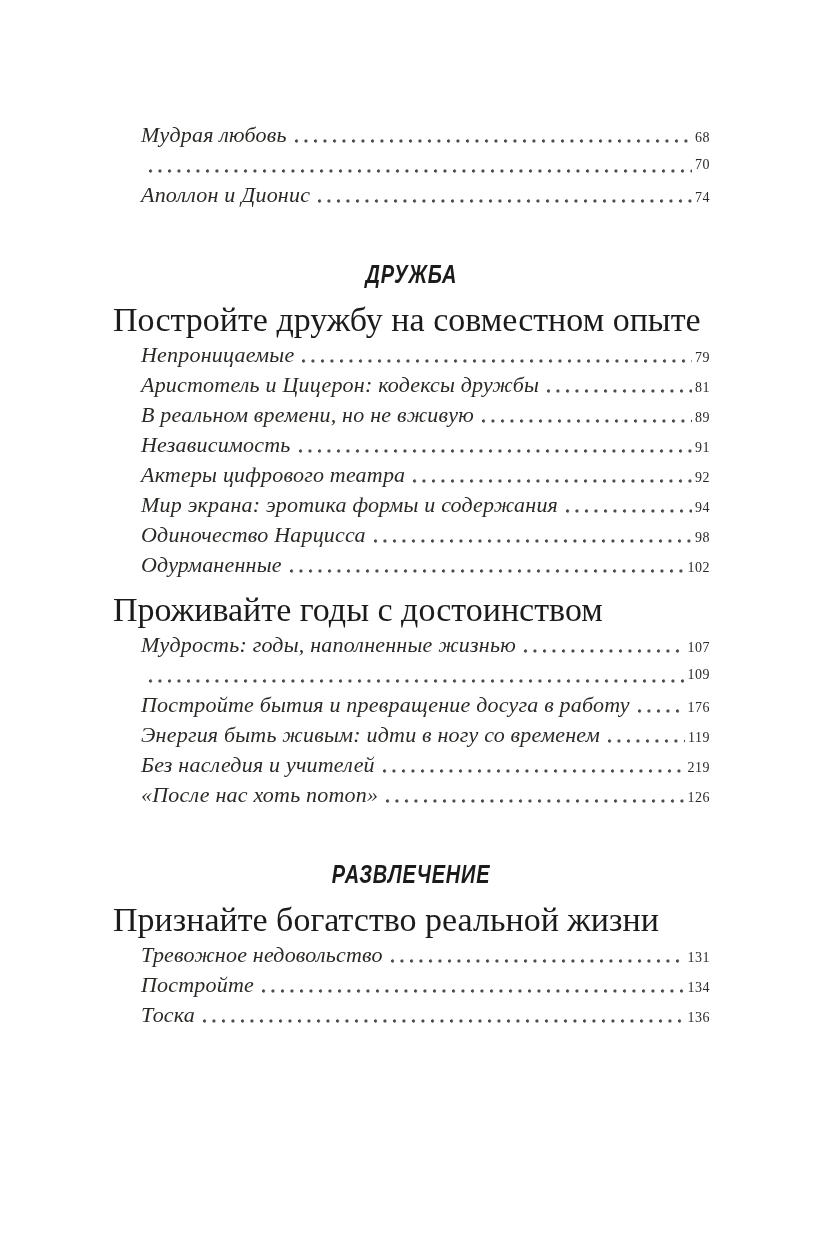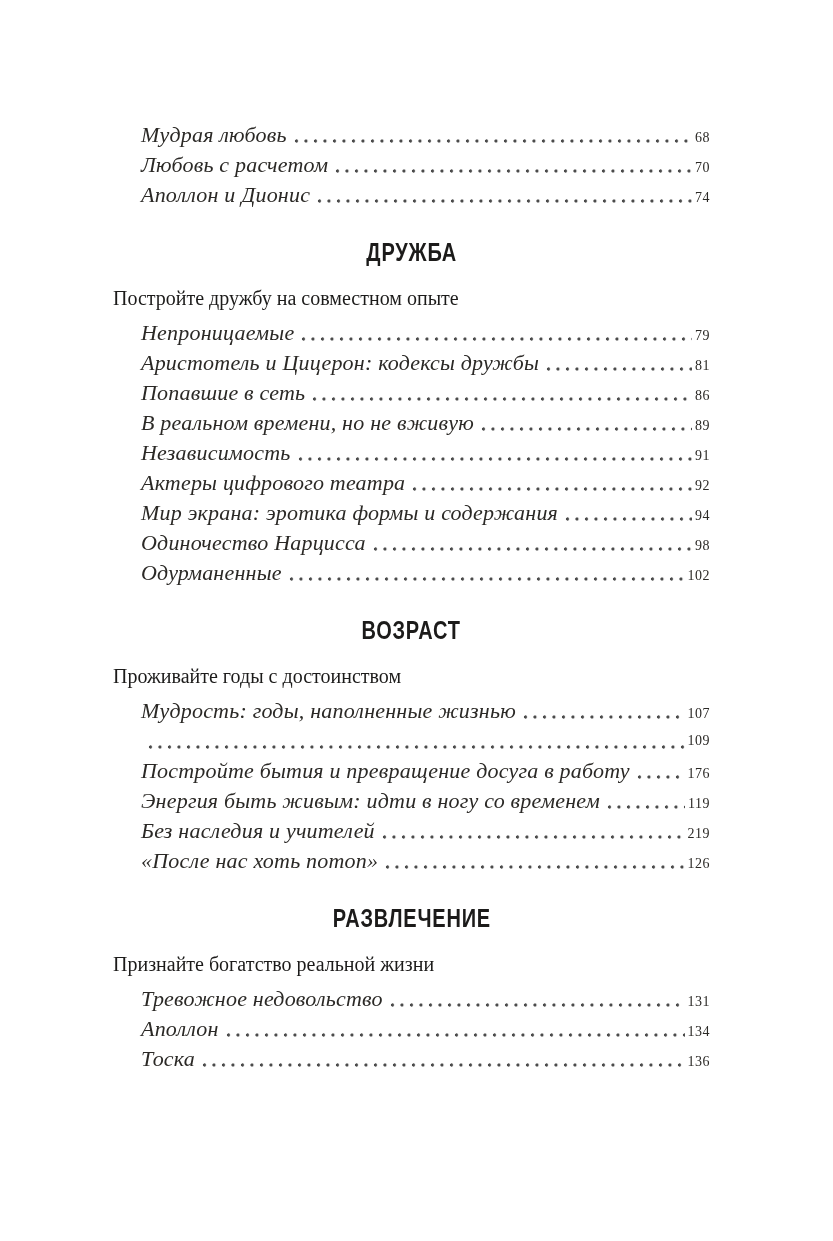--- a/index.html
+++ b/index.html
@@ -56,58 +56,58 @@
     min-width:12px;
   }
   .row .p{
     font-size:14px;
     line-height:30px;
     letter-spacing:0.5px;
     white-space:nowrap;
   }
   
   .heading-wrap{
-    margin-top:26px;
+    margin-top:48px;
     height:32px;
     text-align:center;
+    font-style:italic;
   }
   .sec-heading{
     display:inline-block;
     font-family:"Liberation Sans", sans-serif;
     font-weight:700;
     font-size:25px;
     line-height:32px;
     letter-spacing:1px;
     color:var(--heading);
     transform:scaleX(0.8);
     transform-origin:center center;
     white-space:nowrap;
   }
   
   .subtitle{
     margin-top:14px;
     margin-bottom:4px;
-    font-size:20px;
+    font-size:34px;
     line-height:32px;
     color:var(--heading);
     white-space:nowrap;
   }
 </style>
 </head>
 <body>
 
 <div class="page">
   <div class="toc">
       <div class="row">
         <span class="t">Мудрая любовь</span>
         <span class="leader"></span>
         <span class="p">68</span>
       </div>
       <div class="row">
-        <span class="t">Любовь с расчетом</span>
         <span class="leader"></span>
         <span class="p">70</span>
       </div>
       <div class="row">
         <span class="t">Аполлон и Дионис</span>
         <span class="leader"></span>
         <span class="p">74</span>
       </div>
       <div class="heading-wrap"><div class="sec-heading">ДРУЖБА</div></div>
       <div class="subtitle">Постройте дружбу на совместном опыте</div>
@@ -115,25 +115,20 @@
         <span class="t">Непроницаемые</span>
         <span class="leader"></span>
         <span class="p">79</span>
       </div>
       <div class="row">
         <span class="t">Аристотель и Цицерон: кодексы дружбы</span>
         <span class="leader"></span>
         <span class="p">81</span>
       </div>
       <div class="row">
-        <span class="t">Попавшие в сеть</span>
-        <span class="leader"></span>
-        <span class="p">86</span>
-      </div>
-      <div class="row">
         <span class="t">В реальном времени, но не вживую</span>
         <span class="leader"></span>
         <span class="p">89</span>
       </div>
       <div class="row">
         <span class="t">Независимость</span>
         <span class="leader"></span>
         <span class="p">91</span>
       </div>
       <div class="row">
@@ -149,21 +144,20 @@
       <div class="row">
         <span class="t">Одиночество Нарцисса</span>
         <span class="leader"></span>
         <span class="p">98</span>
       </div>
       <div class="row">
         <span class="t">Одурманенные</span>
         <span class="leader"></span>
         <span class="p">102</span>
       </div>
-      <div class="heading-wrap"><div class="sec-heading">ВОЗРАСТ</div></div>
       <div class="subtitle">Проживайте годы с достоинством</div>
       <div class="row">
         <span class="t">Мудрость: годы, наполненные жизнью</span>
         <span class="leader"></span>
         <span class="p">107</span>
       </div>
       <div class="row">
         <span class="leader"></span>
         <span class="p">109</span>
       </div>
@@ -188,21 +182,21 @@
         <span class="p">126</span>
       </div>
       <div class="heading-wrap"><div class="sec-heading">РАЗВЛЕЧЕНИЕ</div></div>
       <div class="subtitle">Признайте богатство реальной жизни</div>
       <div class="row">
         <span class="t">Тревожное недовольство</span>
         <span class="leader"></span>
         <span class="p">131</span>
       </div>
       <div class="row">
-        <span class="t">Аполлон</span>
+        <span class="t">Постройте</span>
         <span class="leader"></span>
         <span class="p">134</span>
       </div>
       <div class="row">
         <span class="t">Тоска</span>
         <span class="leader"></span>
         <span class="p">136</span>
       </div>
     </div>
 </div>

